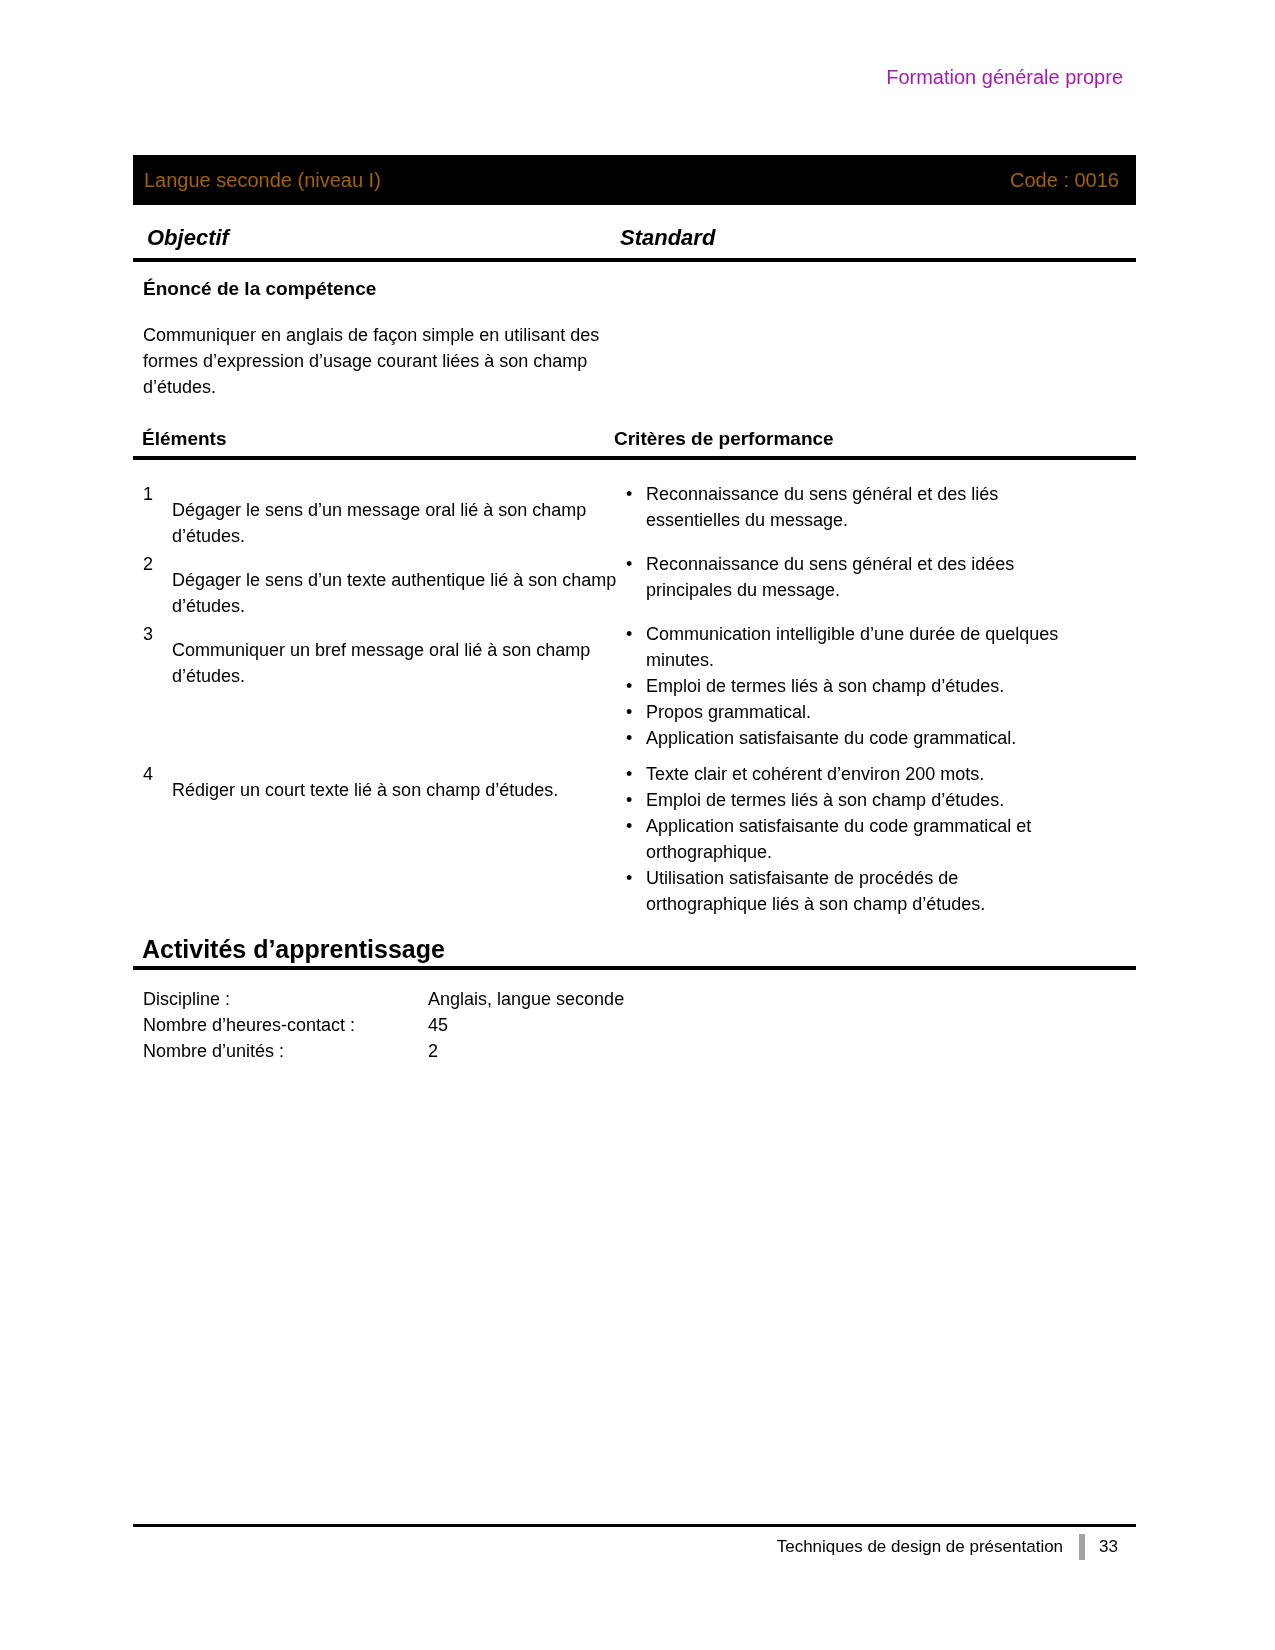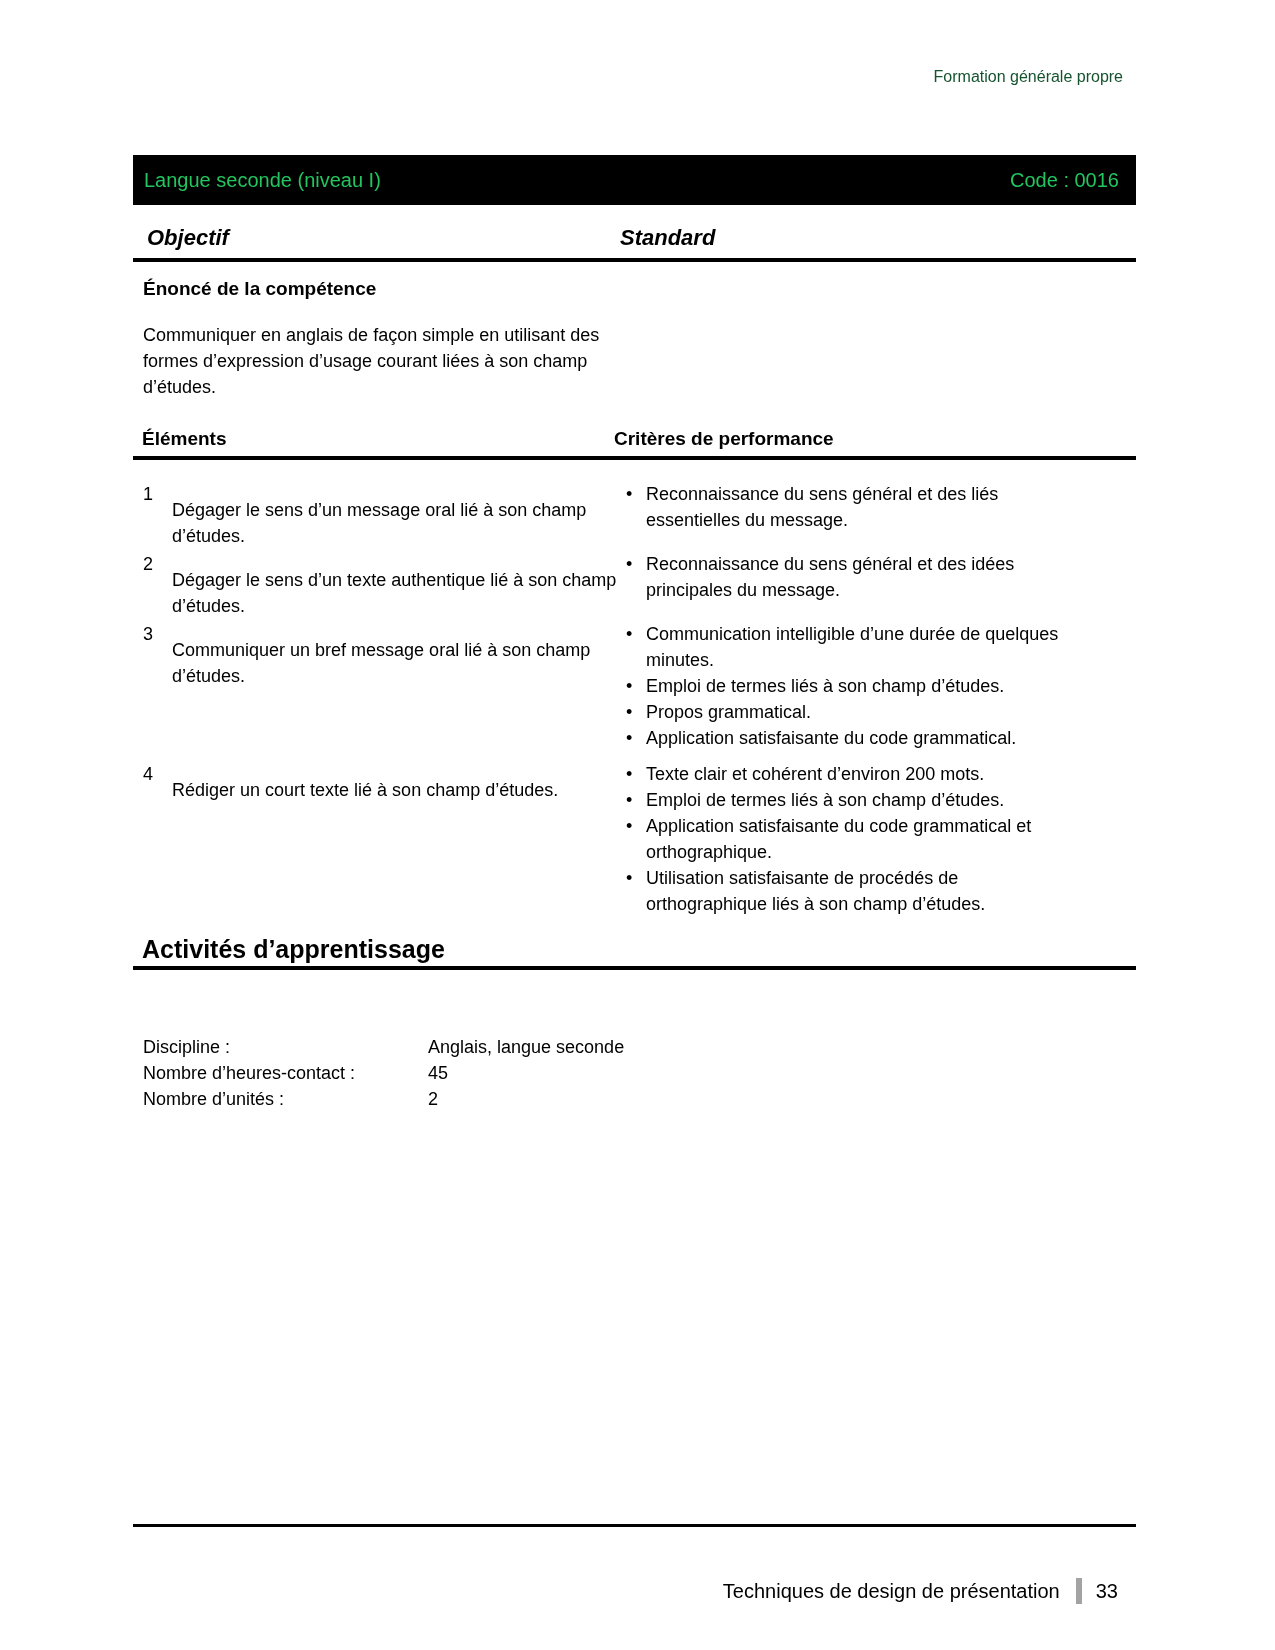--- a/index.html
+++ b/index.html
@@ -8,26 +8,26 @@
     width:1275px;height:1650px;
     background:#ffffff;color:#000;
     font-family:"Liberation Sans", sans-serif;
     font-size:18px;line-height:26px;
     overflow:hidden;
   }
   .abs{position:absolute;}
 
   .doc-header{
     top:63px;right:152px;
-    color:#14532d;font-size:16px;line-height:28px;
+    color:#a21caf;font-size:20px;line-height:28px;
   }
 
   .banner{
     top:155px;left:133px;width:1003px;height:50px;
-    background:#000;color:#22c55e;
+    background:#000;color:#a16207;
     display:flex;justify-content:space-between;align-items:center;
     padding:0 17px 0 11px;box-sizing:border-box;
     font-size:20px;
   }
 
   .rule-head{
     left:133px;width:1003px;
     border-bottom:4px solid #000;
     box-sizing:border-box;
   }
@@ -62,30 +62,30 @@
   .criteria{position:absolute;left:487px;top:0;width:470px;}
   .crit{display:flex;}
   .dot{flex:0 0 20px;padding-left:6px;box-sizing:content-box;}
   .ctext{width:434px;}
 
   .acts-head{top:936px;height:34px;}
   .acts-head .colhead{
     position:absolute;bottom:6px;left:9px;
     font-size:25px;font-weight:bold;line-height:22px;white-space:nowrap;
   }
-  .act-rows{top:986px;left:133px;width:1003px;margin-top:48px;}
+  .act-rows{top:986px;left:133px;width:1003px;}
   .act-row{position:relative;height:26px;}
   .act-lbl{position:absolute;left:10px;top:0;}
   .act-val{position:absolute;left:295px;top:0;}
 
   .footer-line{top:1524px;left:133px;width:1003px;height:3px;background:#000;}
   .footer{
     top:1534px;right:157px;
     display:flex;align-items:center;
-    font-size:20px;line-height:26px;margin-top:44px;
+    font-size:17px;line-height:26px;
   }
   .footer .bar{width:6px;height:26px;background:#a3a3a3;margin:0 14px 0 16px;}
 </style>
 </head>
 <body>
 
 <div class="page">
 
   <div class="abs doc-header">Formation générale propre</div>
 

